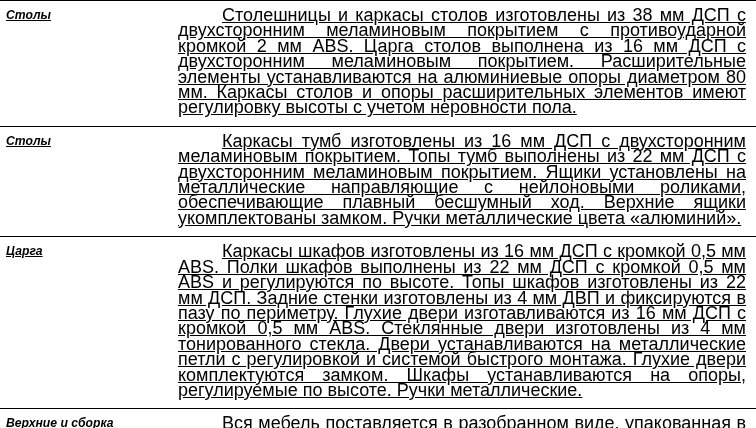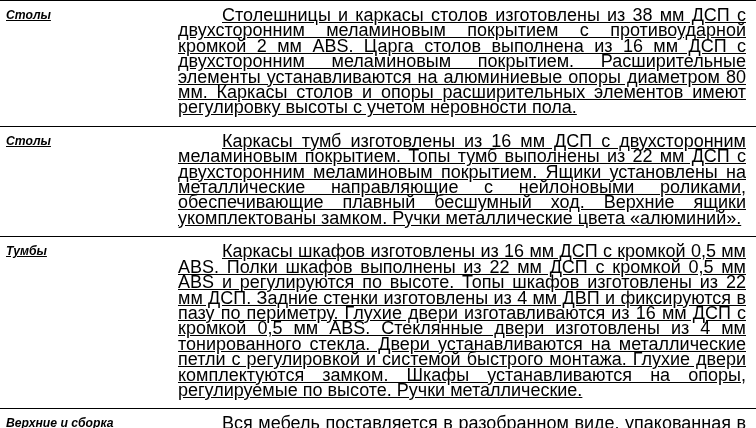--- a/index.html
+++ b/index.html
@@ -132,21 +132,21 @@
         </td>
         <td class="col-body">
           <div class="body-cell">
             <p>Каркасы тумб изготовлены из 16 мм ДСП с двухсторонним меламиновым покрытием. Топы тумб выполнены из 22 мм ДСП с двухсторонним меламиновым покрытием. Ящики установлены на металлические направляющие с нейлоновыми роликами, обеспечивающие плавный бесшумный ход. Верхние ящики укомплектованы замком. Ручки металлические цвета «алюминий».</p>
           </div>
         </td>
       </tr>
 
       <tr class="row-sep">
         <td class="col-label">
-          <div class="label-cell">Тумбы</div>
+          <div class="label-cell">Царга</div>
         </td>
         <td class="col-body">
           <div class="body-cell">
             <p>Каркасы шкафов изготовлены из 16 мм ДСП с кромкой 0,5 мм ABS. Полки шкафов выполнены из 22 мм ДСП с кромкой 0,5 мм ABS и регулируются по высоте. Топы шкафов изготовлены из 22 мм ДСП. Задние стенки изготовлены из 4 мм ДВП и фиксируются в пазу по периметру. Глухие двери изготавливаются из 16 мм ДСП с кромкой 0,5 мм ABS. Стеклянные двери изготовлены из 4 мм тонированного стекла. Двери устанавливаются на металлические петли с регулировкой и системой быстрого монтажа. Глухие двери комплектуются замком. Шкафы устанавливаются на опоры, регулируемые по высоте. Ручки металлические.</p>
           </div>
         </td>
       </tr>
 
       <tr class="row-sep">
         <td class="col-label">

